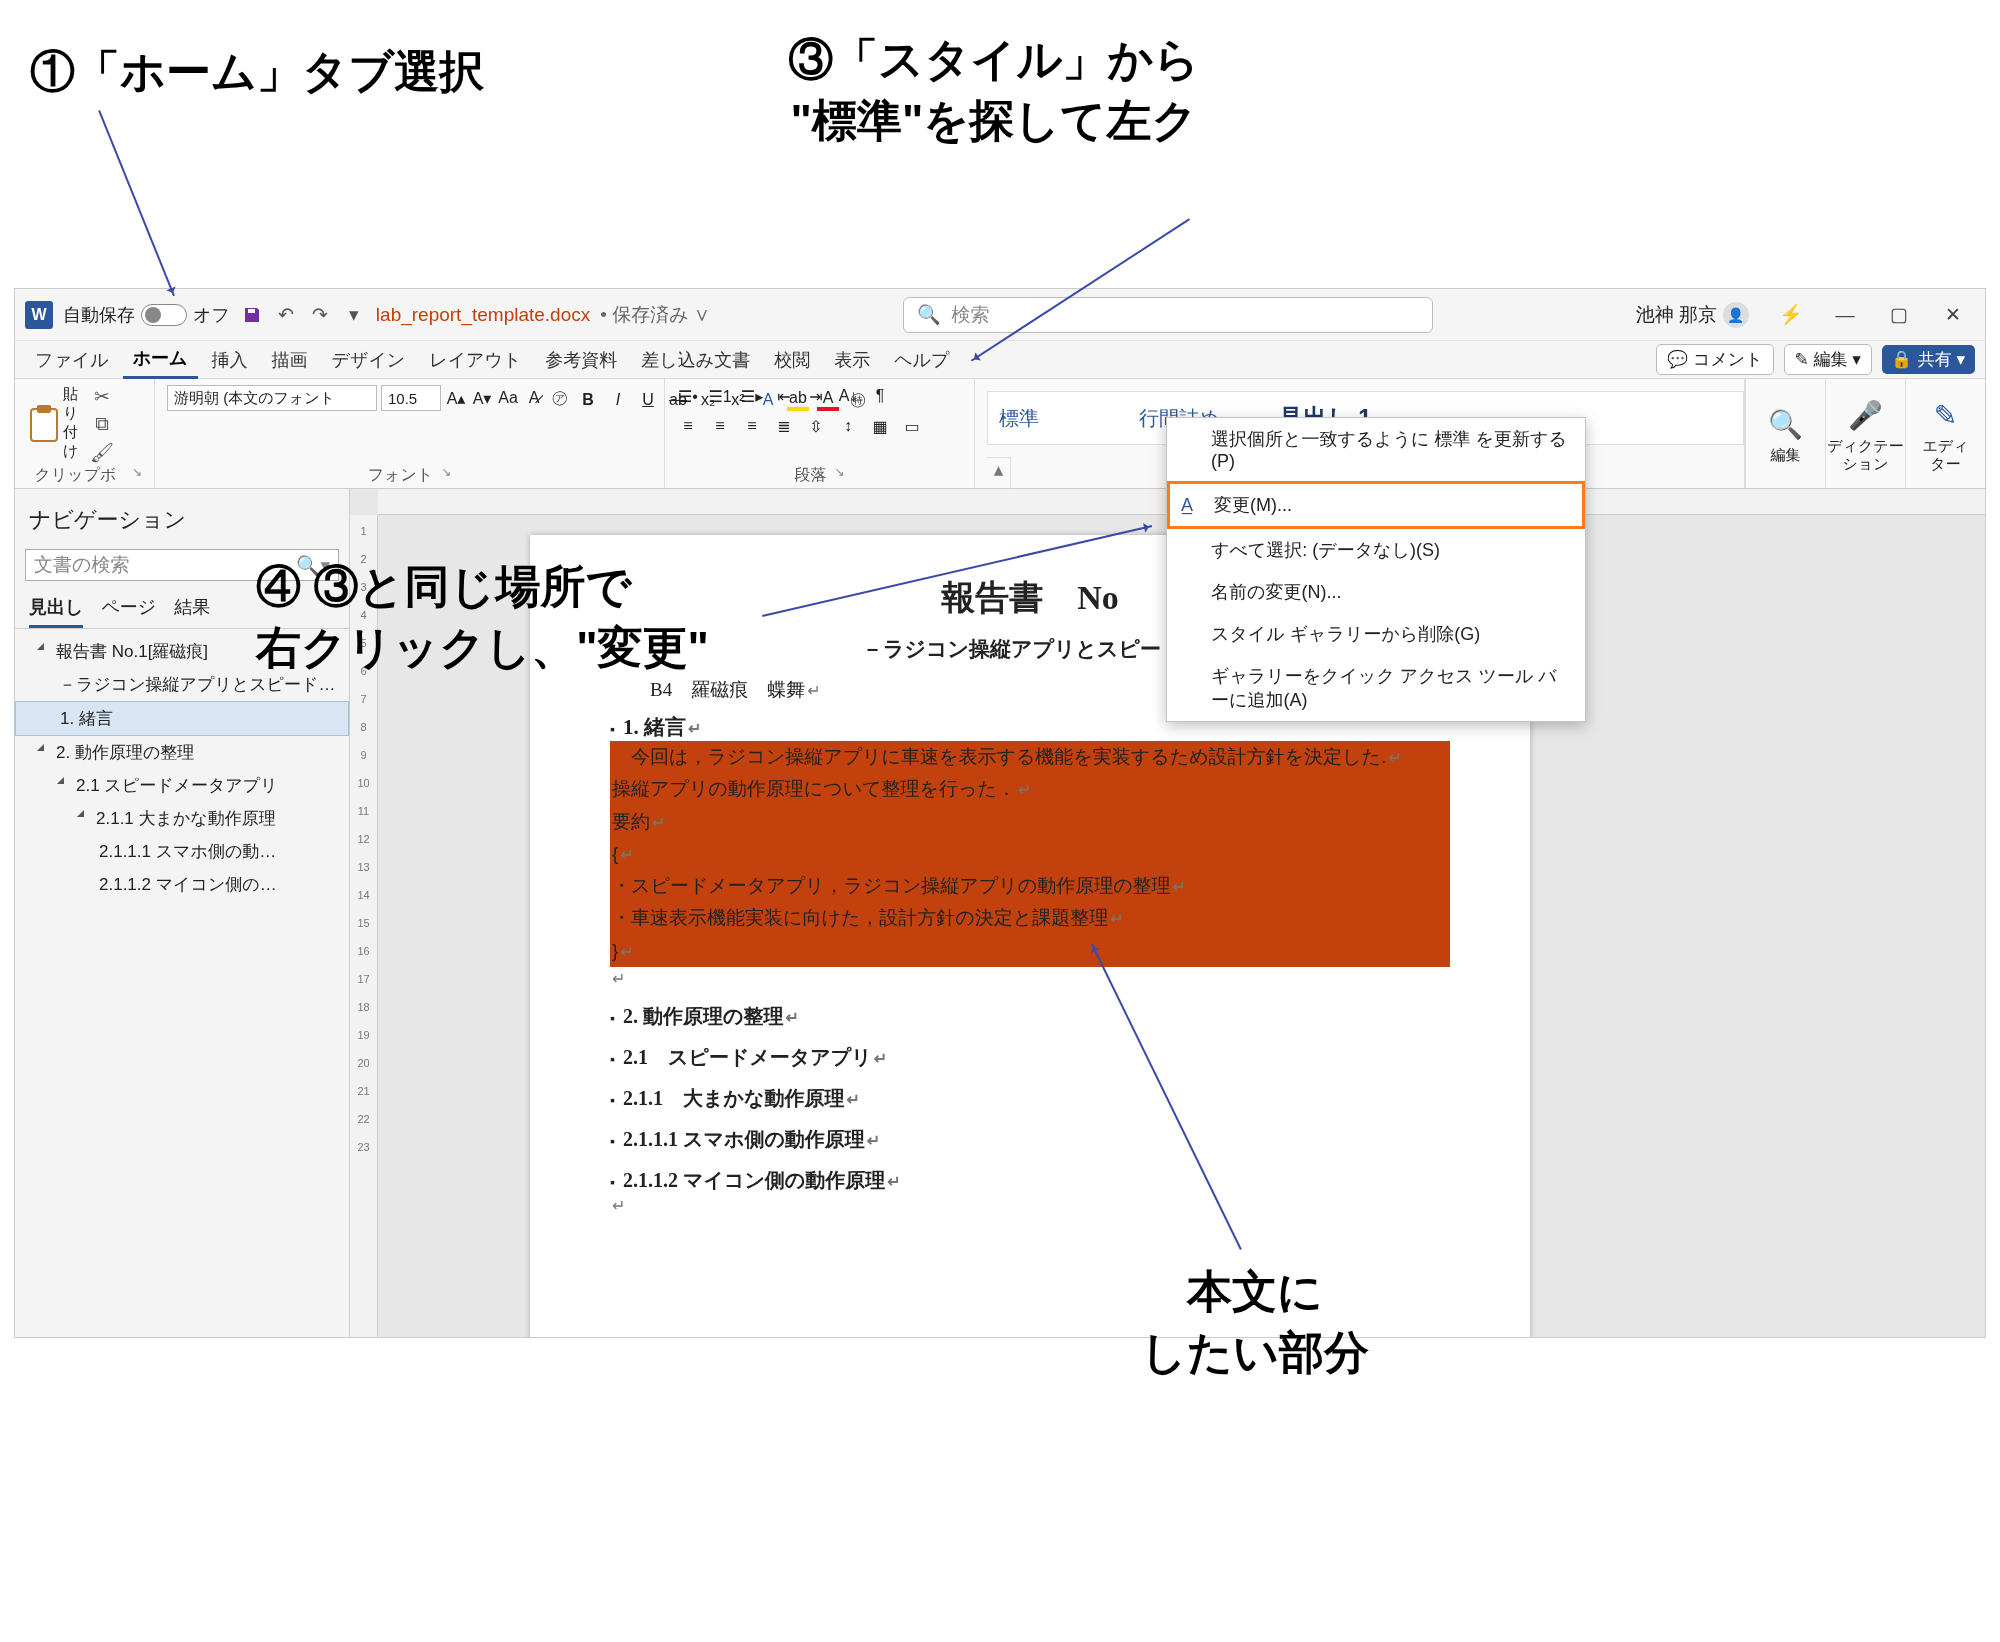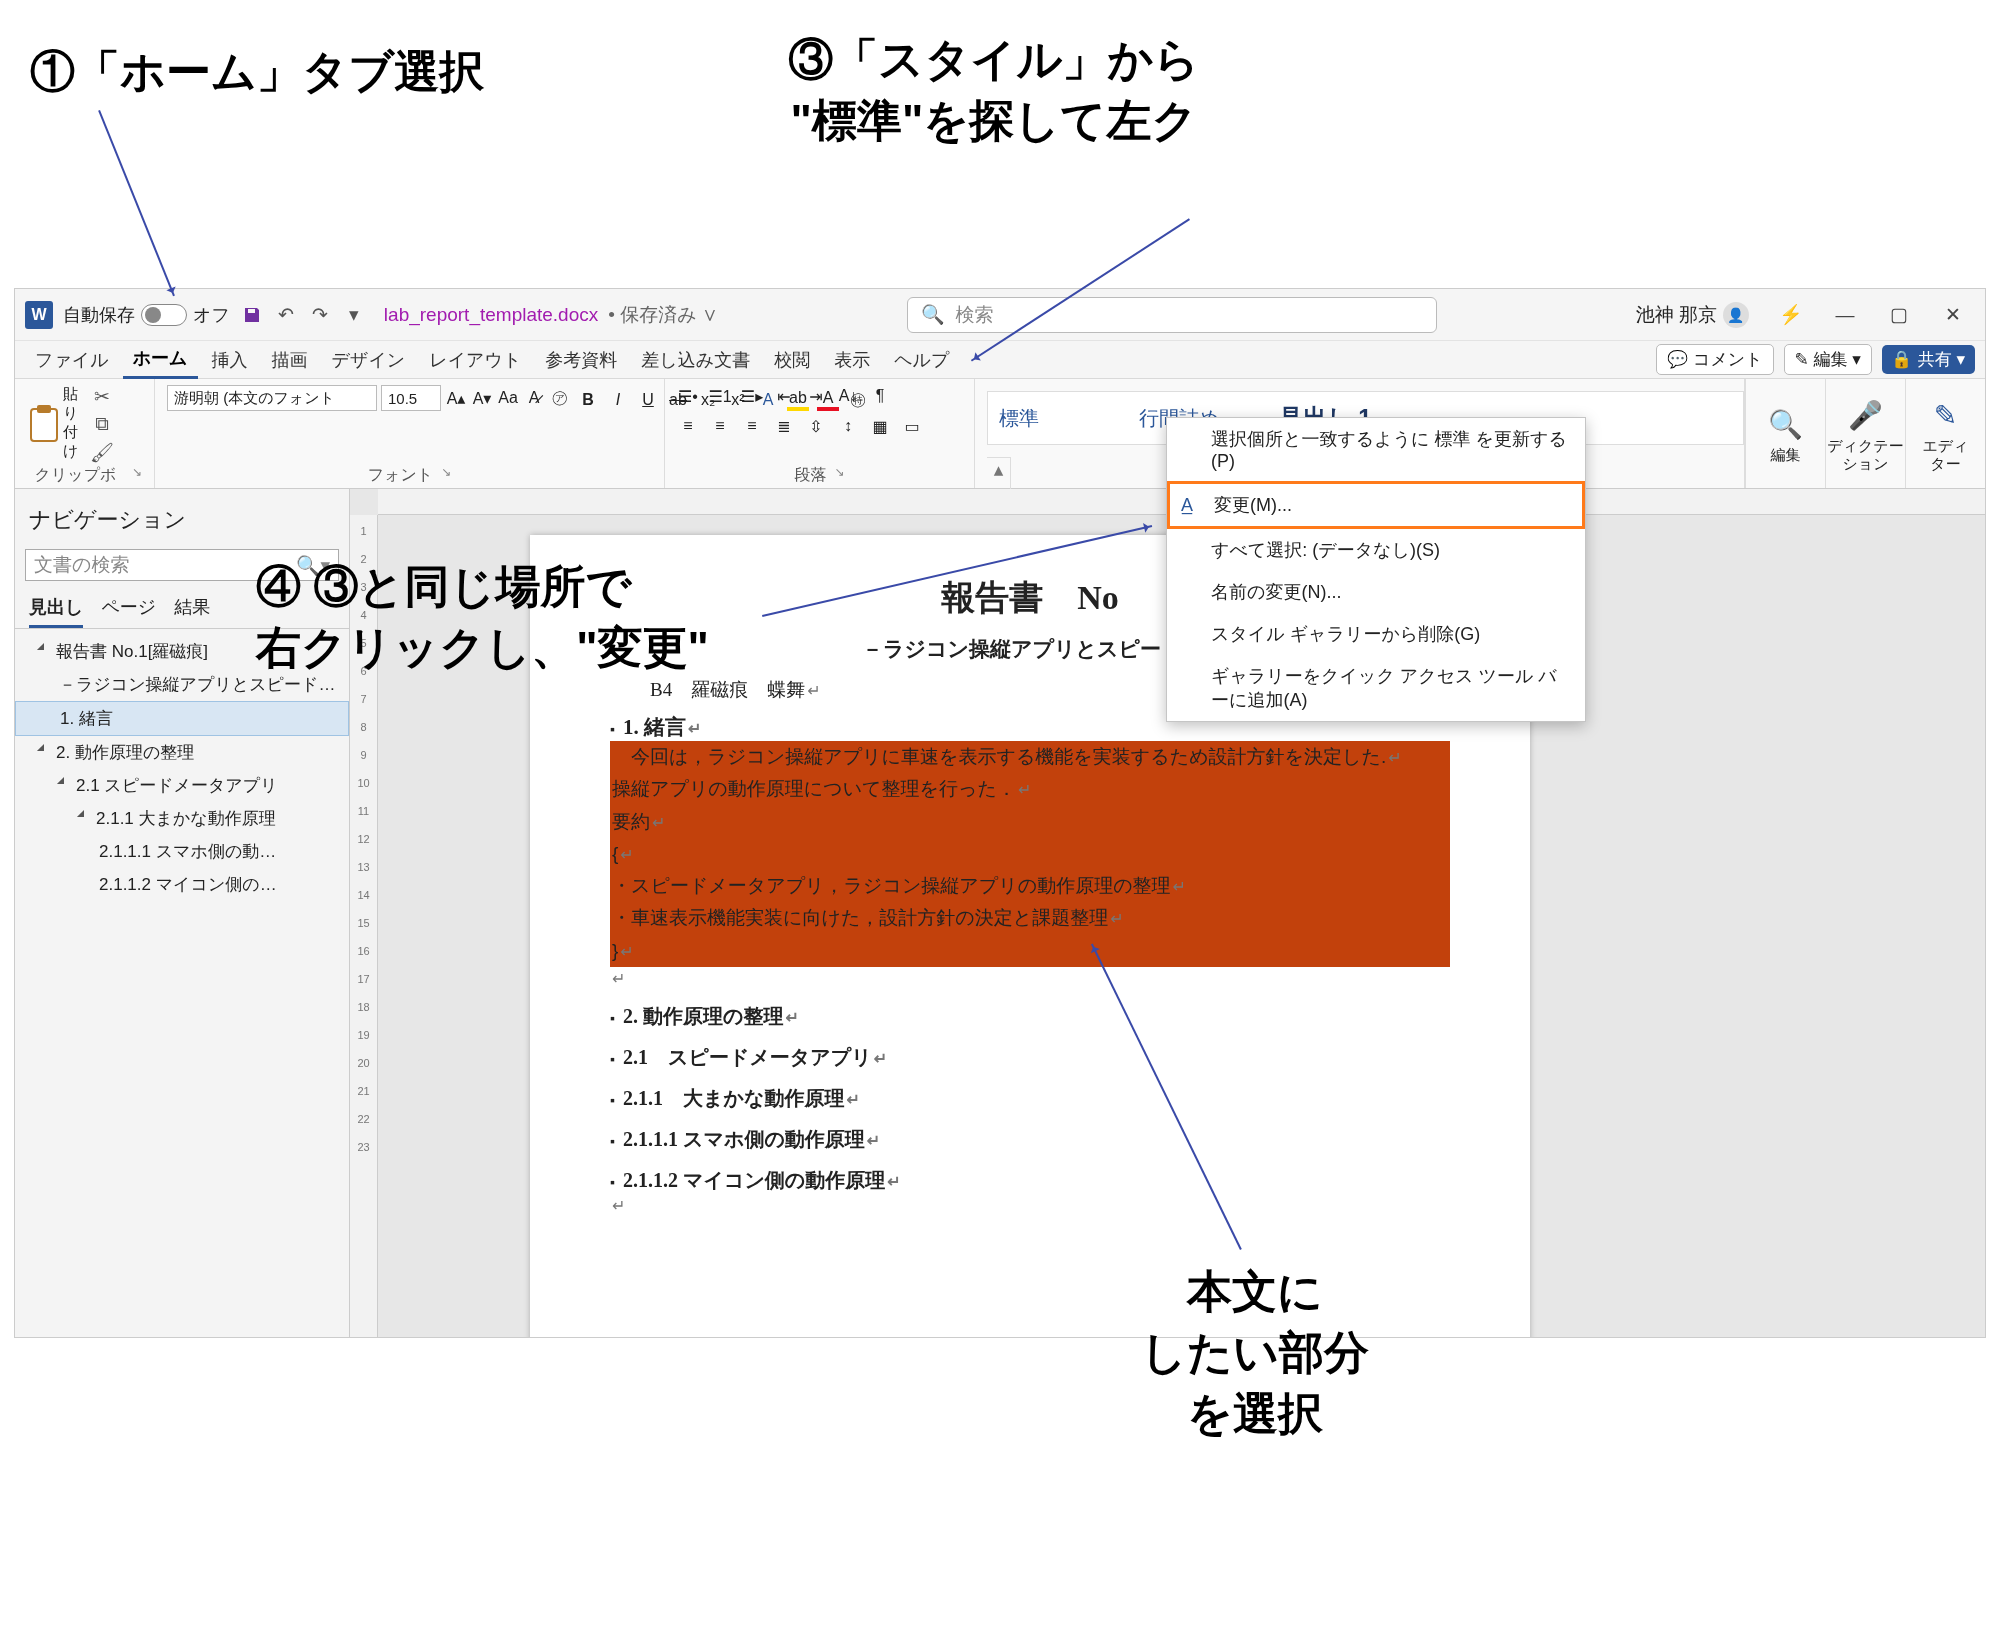--- a/index.html
+++ b/index.html
@@ -14,21 +14,21 @@
   .word { position: absolute; left: 14px; top: 288px; width: 1972px; height: 1050px; background: #f5f5f5; border: 1px solid #ccc; font-size: 19px; color: #222; }
 
   
   .titlebar { height: 52px; background: #f5f5f5; display: flex; align-items: center; padding: 0 10px; gap: 10px; border-bottom: 1px solid #e3e3e3; }
   .w-icon { width:28px; height:28px; background:#2b579a; color:#fff; display:flex; align-items:center; justify-content:center; font-weight:700; font-size:16px; border-radius:3px;}
   .autosave { display:flex; align-items:center; gap:6px; font-size:18px; }
   .toggle { width:46px; height:22px; border:1px solid #888; border-radius:12px; background:#fff; position:relative;}
   .toggle::before{content:""; position:absolute; width:16px; height:16px; background:#888; border-radius:50%; left:3px; top:2px;}
   .qat-icn { width:24px; height:24px; display:flex; align-items:center; justify-content:center; color:#555; border-radius:3px;}
   .qat-save{ color:#7030a0;}
-  .filename { margin-left:8px; color:#a21caf; }
+  .filename { margin-left:0; color:#c2410c; }
   .saved { color:#666; }
   .searchbox { margin-left:auto; margin-right:auto; width:530px; height:36px; border:1px solid #bbb; border-radius:6px; background:#fff; display:flex; align-items:center; padding:0 14px; color:#888; gap:10px;}
   .winbtn { width:44px; height:38px; display:flex; align-items:center; justify-content:center; color:#444; }
   .user-pill{ display:flex; align-items:center; gap:6px; padding:2px 10px; }
   .avatar { width:26px; height:26px; border-radius:50%; background:#ddd; display:flex; align-items:center; justify-content:center; font-size:14px;}
 
   
   .menutabs { height:38px; display:flex; align-items:center; padding:0 10px; gap:4px; background:#f5f5f5; border-bottom:1px solid #d9d9d9;}
   .mtab { padding:6px 10px; font-size:18px; color:#333; border-radius:4px 4px 0 0;}
   .mtab.active { font-weight:700; border-bottom:3px solid #2b579a; color:#000;}
@@ -113,21 +113,20 @@
   <div>③「スタイル」から</div>
   <div>"標準"を探して左ク</div>
 </div>
 <div class="anno" style="left:256px; top:557px;">
   <div>④ ③と同じ場所で</div>
   <div>右クリックし、"変更"</div>
 </div>
 <div class="anno" style="left:1090px; top:1262px; text-align:center; width:330px;">
   <div>本文に</div>
   <div>したい部分</div>
-  <div>を選択</div>
 </div>
 
 <div class="anno-line" style="left:100px; top:110px; width:200px; transform:rotate(68deg);"></div>
 <div class="anno-line" style="left:1190px; top:220px; width:260px; transform:rotate(147deg);"></div>
 <div class="anno-line" style="left:762px; top:615px; width:400px; transform:rotate(-13deg);"></div>
 <div class="anno-line" style="left:1240px; top:1250px; width:340px; transform:rotate(-116deg);"></div>
 
 <div class="word">
 
   <div class="titlebar">

